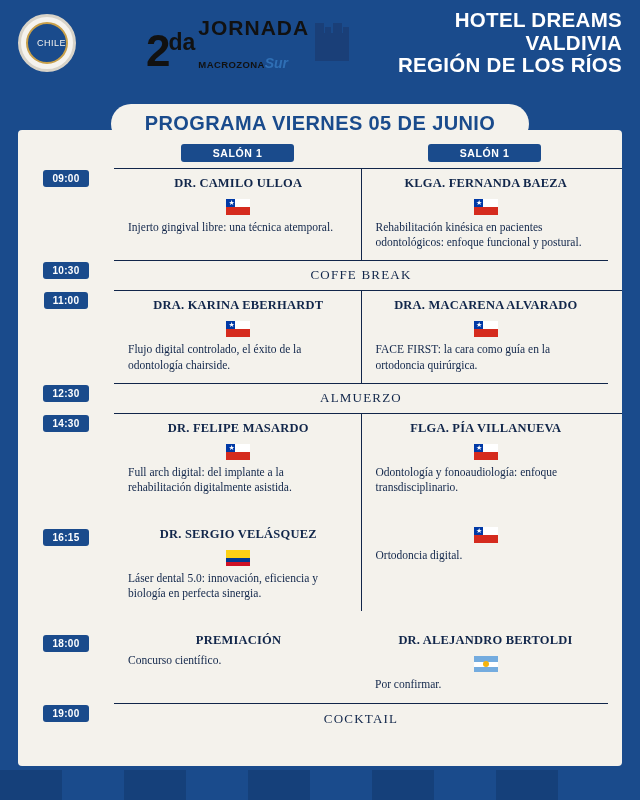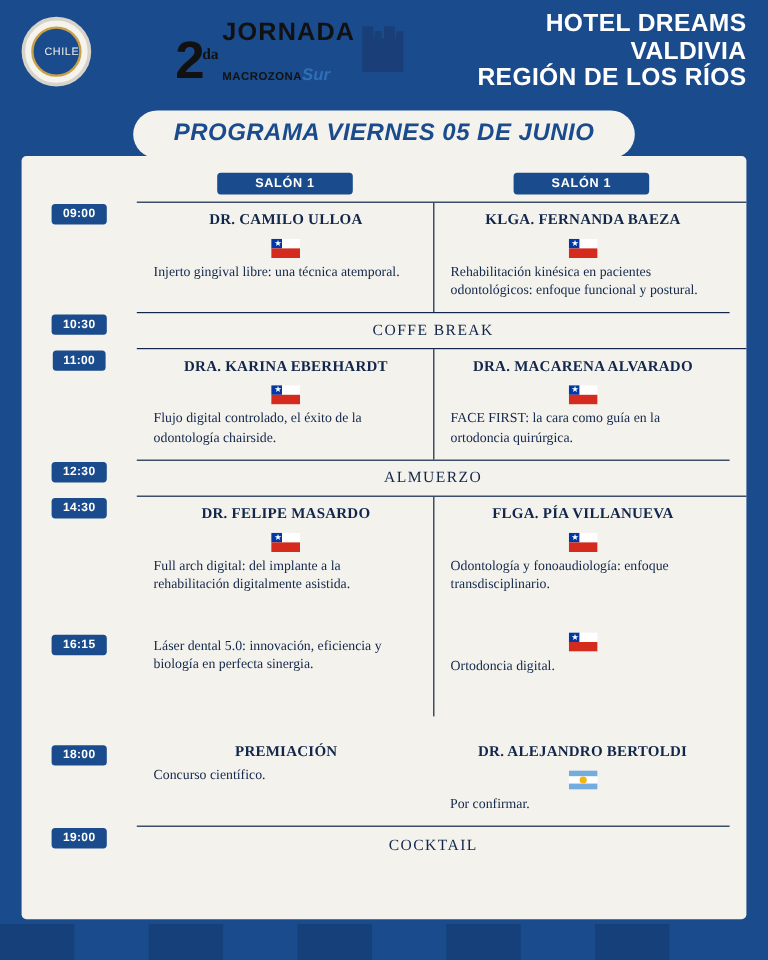--- a/index.html
+++ b/index.html
@@ -67,24 +67,23 @@
   }
   .jornada-num {
     color: #111;
     font-family: "Liberation Sans", sans-serif;
     font-weight: bold;
     font-size: 44px;
     line-height: .85;
     letter-spacing: -2px;
   }
   .jornada-num sup {
-    font-size: 13px;
+    font-size: 23px;
     vertical-align: super;
     letter-spacing: 0;
-    font-family: Liberation Serif, serif;
   }
   .jornada-txt {
     margin-left: 3px;
     line-height: 1;
   }
   .jornada-word {
     color: #111;
     font-family: "Liberation Sans", sans-serif;
     font-weight: bold;
     font-size: 21px;
@@ -145,22 +144,21 @@
     font-weight: bold;
     font-size: 20.5px;
     line-height: 1.12;
     letter-spacing: .3px;
     text-transform: uppercase;
   }
   
   .title-wrap {
     display: flex;
     justify-content: center;
-    margin-top: 6px;
-    font-style: italic;
+    margin-top: 18px;
   }
   .title-bar {
     background: #f4f2ec;
     border-radius: 22px;
     padding: 8px 34px 9px;
     color: #1a4b8c;
     font-family: "Liberation Sans", sans-serif;
     font-weight: bold;
     font-size: 20px;
     letter-spacing: .4px;
@@ -518,20 +516,28 @@
         </div>
       </div>
 
       <div class="row">
         <div class="time-col" style="padding-top:24px">
           <span class="time-pill">16:15</span>
         </div>
         <div class="content" style="border-top:none">
           <div class="cols">
             <div class="col left" style="min-height:92px; padding-top:22px">
+              <div class="speaker">
+                <span class="speaker-name">DR. SERGIO VELÁSQUEZ</span>
+                <span class="flag co">
+                    <i class="y"></i>
+                    <i class="b"></i>
+                    <i class="r"></i>
+                  </span>
+              </div>
               <div class="topic">Láser dental 5.0: innovación, eficiencia y biología en perfecta sinergia.</div>
             </div>
             <div class="col" style="min-height:92px; padding-top:22px">
               <div class="speaker">
                 <span class="flag cl">
                     <i class="q"></i>
                     <i class="wh"></i>
                     <i class="rd"></i>
                     <i class="st">★</i>
                   </span>

